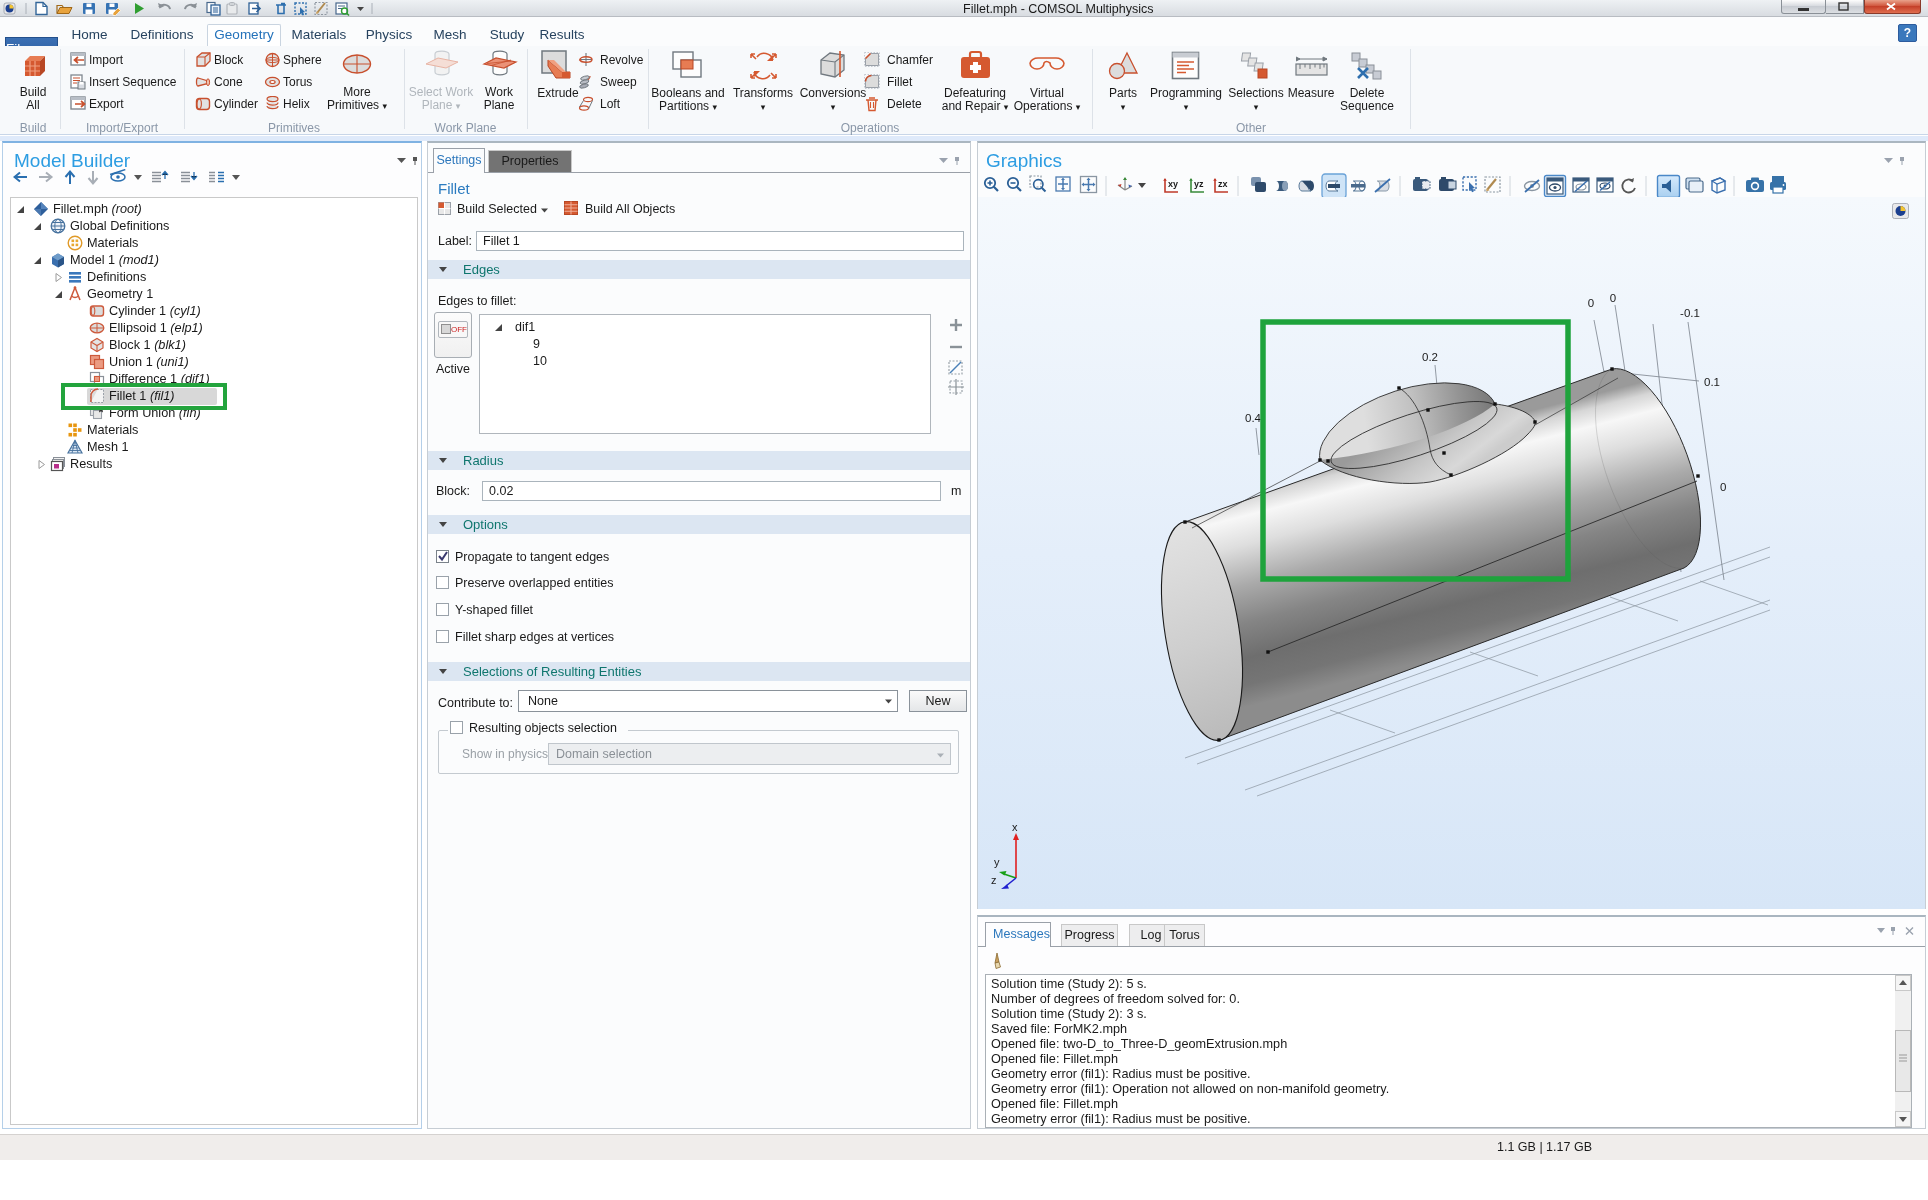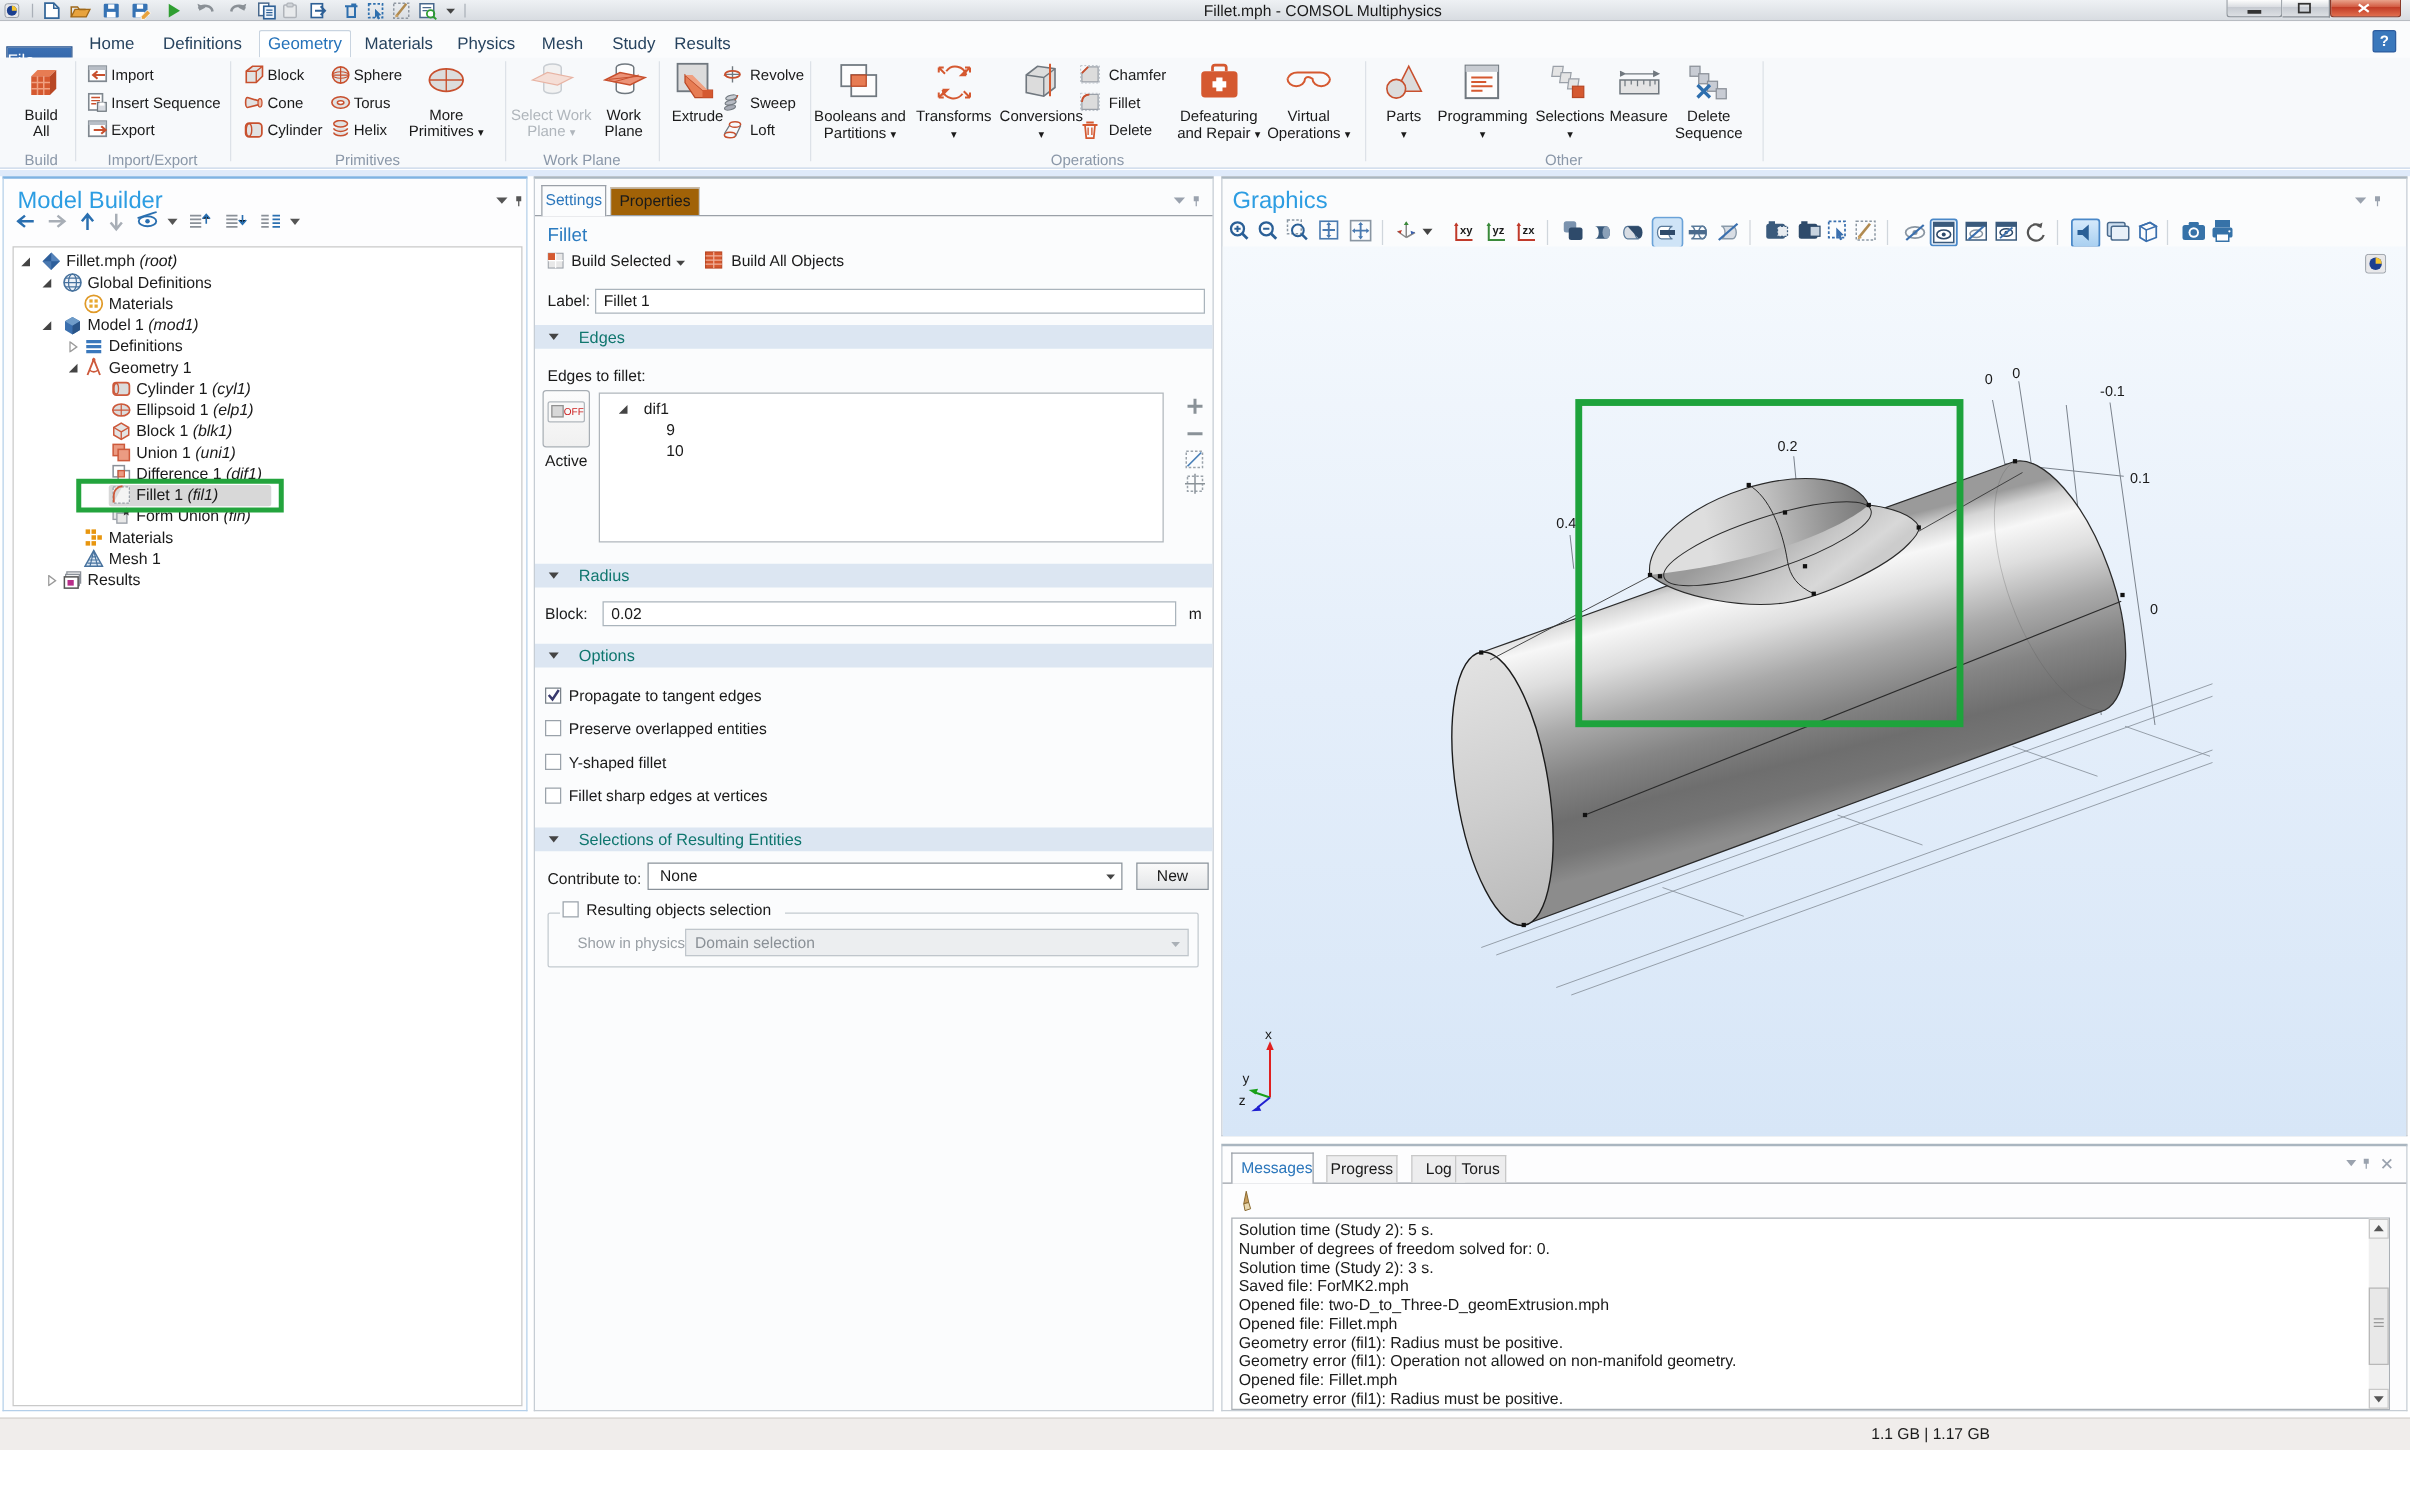--- a/index.html
+++ b/index.html
@@ -496,21 +496,21 @@
         <rect x="1.5" y="5.5" width="11" height="9" fill="#fff" stroke="#555" stroke-width="1.2"></rect>
         <rect x="4" y="8" width="5" height="4.5" fill="#b82e8a"></rect>
       </svg>
 <div class="abs" style="left:67px;top:259px;height:16px;line-height:16px;">Results</div>
 
 <div class="abs" style="left:58px;top:186px;width:166px;height:27px;border:4px solid #23a43d;"></div>
 </div>
 </div>
 <div id="settings" class="abs panel">
 <div class="abs" style="left:0;top:29px;width:542px;height:1px;background:#9aa0a8;"></div>
-<div class="abs" style="left:60px;top:7px;width:72px;height:22px;background:#a16207;border:1px solid #c8c8c8;border-bottom:none;font-size:12.5px;text-align:center;line-height:21px;color:#1a1a1a;">Properties</div>
+<div class="abs" style="left:60px;top:7px;width:84px;height:22px;background:#737373;border:1px solid #c8c8c8;border-bottom:none;font-size:12.5px;text-align:center;line-height:21px;color:#1a1a1a;">Properties</div>
 <div class="abs" style="left:5px;top:5px;width:52px;height:25px;background:#fbfcfd;border:1px solid #9aa0a8;border-bottom:none;font-size:12.5px;text-align:center;line-height:23px;color:#2c77bc;">Settings</div>
 <svg class="abs" style="left:510px;top:13px" width="24" height="10" viewBox="0 0 24 10">
       <path d="M1 2 l4.5 5 4.5 -5z" fill="#9aa2ae"></path>
       <path d="M17 1 h4 v4 h-1.5 v4 h-1 v-4 H17z" fill="#9aa2ae"></path>
     </svg>
 <div class="abs" style="left:10px;top:37px;font-size:15px;color:#2b7bc0;">Fillet</div>
 <svg class="abs" style="left:10px;top:59px" width="13" height="13" viewBox="0 0 13 13">
       <rect x="0.5" y="0.5" width="12" height="12" fill="#e8e8e8" stroke="#9aa0a8" stroke-width="1"></rect>
       <rect x="0.5" y="0.5" width="6" height="6" fill="#d55930"></rect>
       <path d="M0.5 6.5 h12 M6.5 0.5 v12" stroke="#fff" stroke-width="1"></path>

